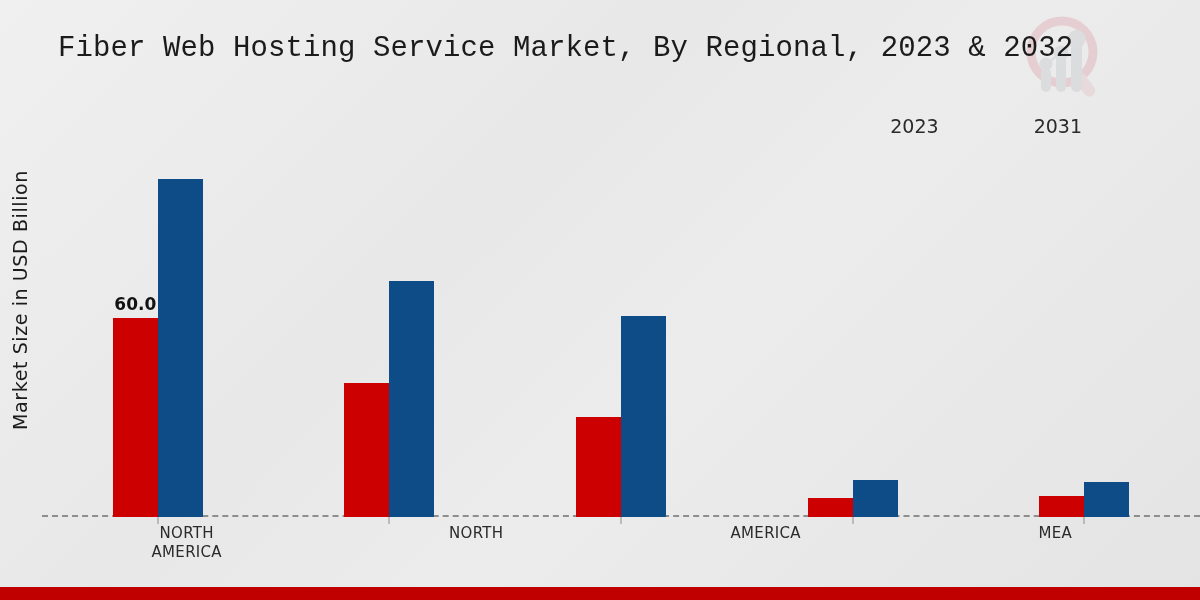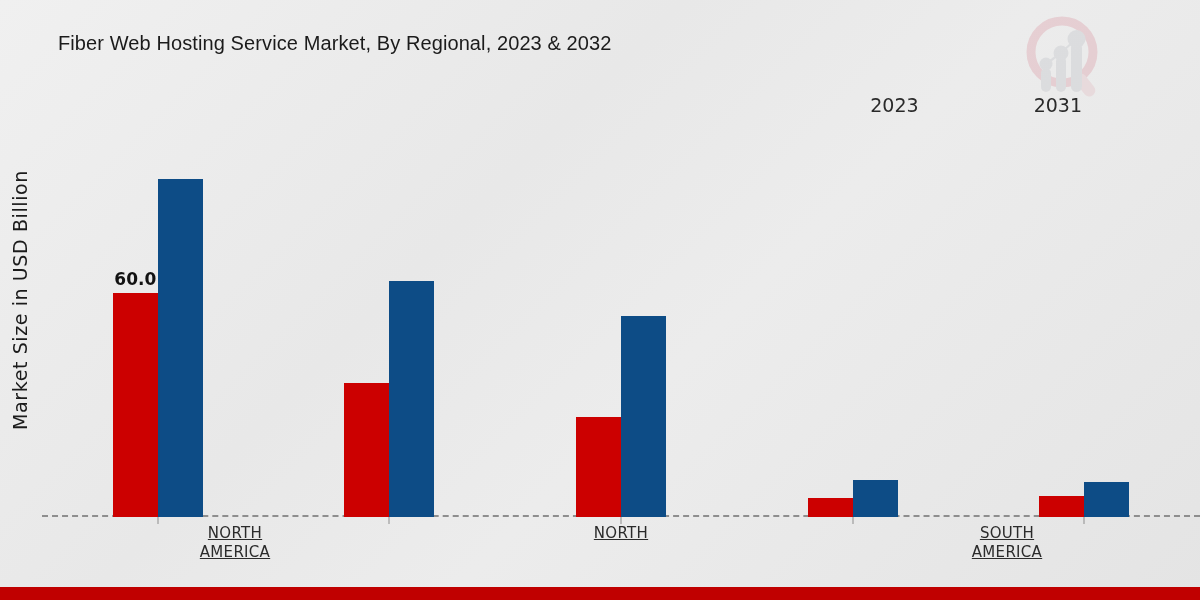--- a/index.html
+++ b/index.html
@@ -32,36 +32,36 @@
     height: 96px;
     opacity: 0.30;
     pointer-events: none;
   }
 
   
   .chart-title {
     position: absolute;
     left: 58px;
     top: 32px;
-    font-size: 20px;
+    font-size: 29px;
     font-weight: 400;
     color: #1b1b1b;
     letter-spacing: 0.1px;
     white-space: nowrap;
-    font-family: Liberation Sans, sans-serif;
+    font-family: Liberation Mono, monospace;
   }
 
   
   .legend {
     position: absolute;
     right: 118px;
-    top: 96px;
+    top: 117px;
     display: flex;
     align-items: center;
-    gap: 66px;
+    gap: 46px;
   }
   .legend-item {
     display: flex;
     align-items: center;
     gap: 11px;
   }
   .legend-swatch {
     width: 38px;
     height: 15px;
     display: block;
@@ -169,21 +169,21 @@
   }
   .category-label {
     flex: 1 1 0;
     text-align: center;
     font-size: 15px;
     color: #2b2b2b;
     line-height: 1.25;
     letter-spacing: 0.3px;
     font-family: "DejaVu Sans", sans-serif;
   }
-  .category-label .cat-line { display: block; text-decoration: underline; }
+  .category-label .cat-line { display: block; }
 
   
   .footer-bar {
     position: absolute;
     left: 0;
     bottom: 0;
     width: 1200px;
     height: 13px;
     background: #c00000;
   }
@@ -225,21 +225,21 @@
   </div>
 
   <div class="y-axis-title">
     <span>Market Size in USD Billion</span>
   </div>
 
   <div class="plot-area">
     <div class="axis-line"></div>
     <div class="groups" id="bar-groups">
         <div class="bar-group">
-          <div class="bar series-2023" style="height: 224px;">
+          <div class="bar series-2023" style="height: 199px;">
             <span class="bar-value">60.0</span>
           </div>
           <div class="bar series-2032" style="height: 338px;"></div>
           <span class="tick"></span>
         </div>
         <div class="bar-group">
           <div class="bar series-2023" style="height: 134px;"></div>
           <div class="bar series-2032" style="height: 236px;"></div>
           <span class="tick"></span>
         </div>
@@ -263,20 +263,22 @@
 
   <div class="category-labels" id="category-labels">
       <div class="category-label">
         <span class="cat-line">NORTH</span>
         <span class="cat-line">AMERICA</span>
       </div>
       <div class="category-label">
         <span class="cat-line">NORTH</span>
       </div>
       <div class="category-label">
-        <span class="cat-line">SOUTH</span>
         <span class="cat-line">AMERICA</span>
       </div>
+      <div class="category-label">
+        <span class="cat-line">MEA</span>
+      </div>
     </div>
 
   <div class="footer-bar"></div>
 
 </div>
 
 </body></html>

